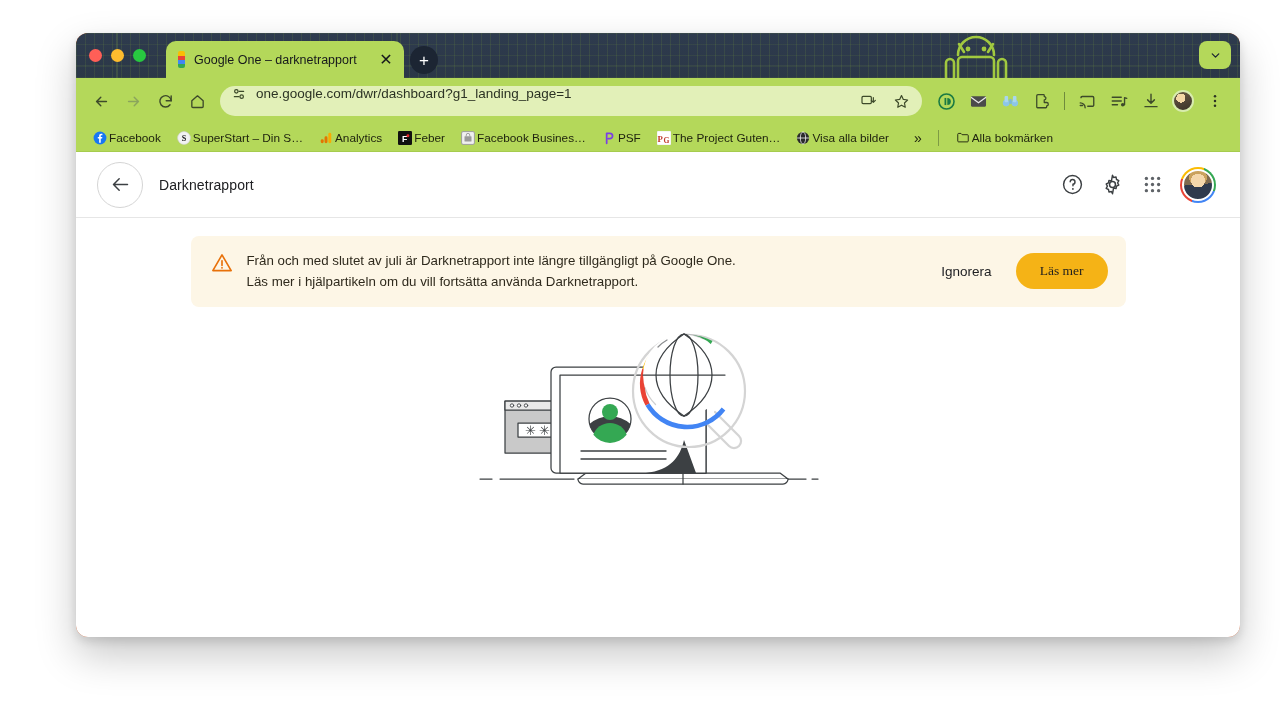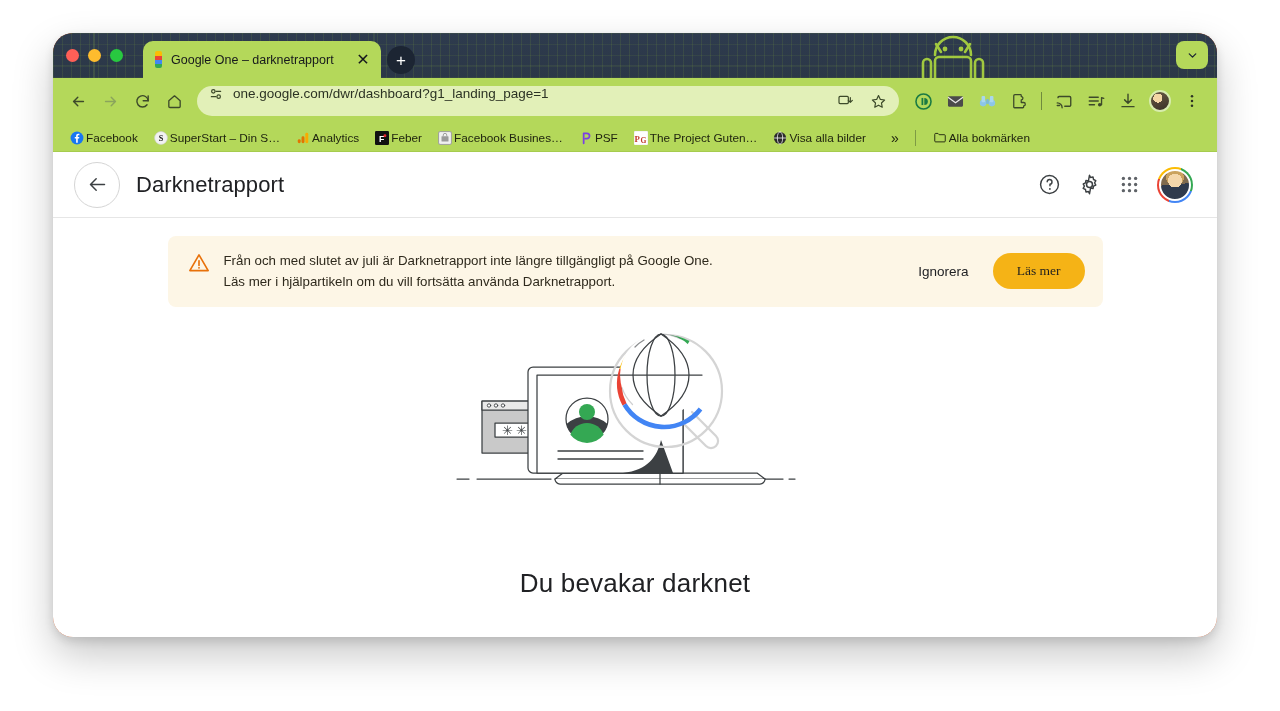--- a/index.html
+++ b/index.html
@@ -8,23 +8,23 @@
     font-family: "Liberation Sans", sans-serif;
     background: #ffffff;
     overflow: hidden;
   }
 
   #root { position: relative; width: 1280px; height: 711px; background: #ffffff; }
 
   
   .browser-window {
     position: absolute;
-    left: 53px; top: 33px;
+    left: 76px; top: 33px;
     width: 1164px; height: 604px;
-    border-radius: 20px;
+    border-radius: 12px;
     overflow: hidden;
     box-shadow: 0 18px 40px rgba(0,0,0,0.22), 0 4px 10px rgba(0,0,0,0.12);
     background: #c2410c;
   }
 
   
   .tabstrip {
     position: relative;
     height: 45px;
     background:
@@ -155,21 +155,21 @@
     padding: 0 24px 0 21px;
     border-bottom: 1px solid #e6e6e6;
     gap: 16px;
   }
   .back-circle {
     width: 46px; height: 46px; border-radius: 50%;
     border: 1px solid #d5d5d5;
     display: flex; align-items: center; justify-content: center;
     flex: none;
   }
-  .page-title { font-size: 22px; color: #202124; font-weight: 400; letter-spacing: .1px; }
+  .page-title { font-size: 14px; color: #202124; font-weight: 400; letter-spacing: .1px; }
   .header-spacer { flex: 1; }
   .hdr-icons { display: flex; align-items: center; gap: 16px; }
   .hdr-ico { width: 24px; height: 24px; display: flex; align-items: center; justify-content: center; color: #3c4043; }
   .avatar-hdr {
     width: 36px; height: 36px; border-radius: 50%;
     padding: 2px;
     background: conic-gradient(from 200deg, #ea4335 0 25%, #fbbc04 25% 50%, #34a853 50% 75%, #4285f4 75% 100%);
     flex: none;
   }
   .avatar-hdr-inner {
@@ -571,18 +571,17 @@
             <circle cx="206" cy="44" r="41" fill="#fff" stroke="#3c4043" stroke-opacity=".0"></circle>
             <path d="M206 3a41 41 0 0 1 0 82a41 41 0 0 1 0-82z" stroke="#3c4043" stroke-opacity=".25" stroke-dasharray="20 140"></path>
             <line x1="165" y1="44" x2="247" y2="44"></line>
             <ellipse cx="206" cy="44" rx="14" ry="41"></ellipse>
             <path d="M206 3c-18 12-28 26-28 41s10 29 28 41"></path>
             <path d="M206 3c18 12 28 26 28 41s-10 29-28 41"></path>
             <path d="M180 16a41 41 0 0 1 9-7" stroke-opacity=".6"></path>
           </g>
         </svg>
 
-        <div class="hero-title">Du bevakar darknet</div>
       </div>
 
     </div>
   </div>
 </div>
 
 </body></html>

